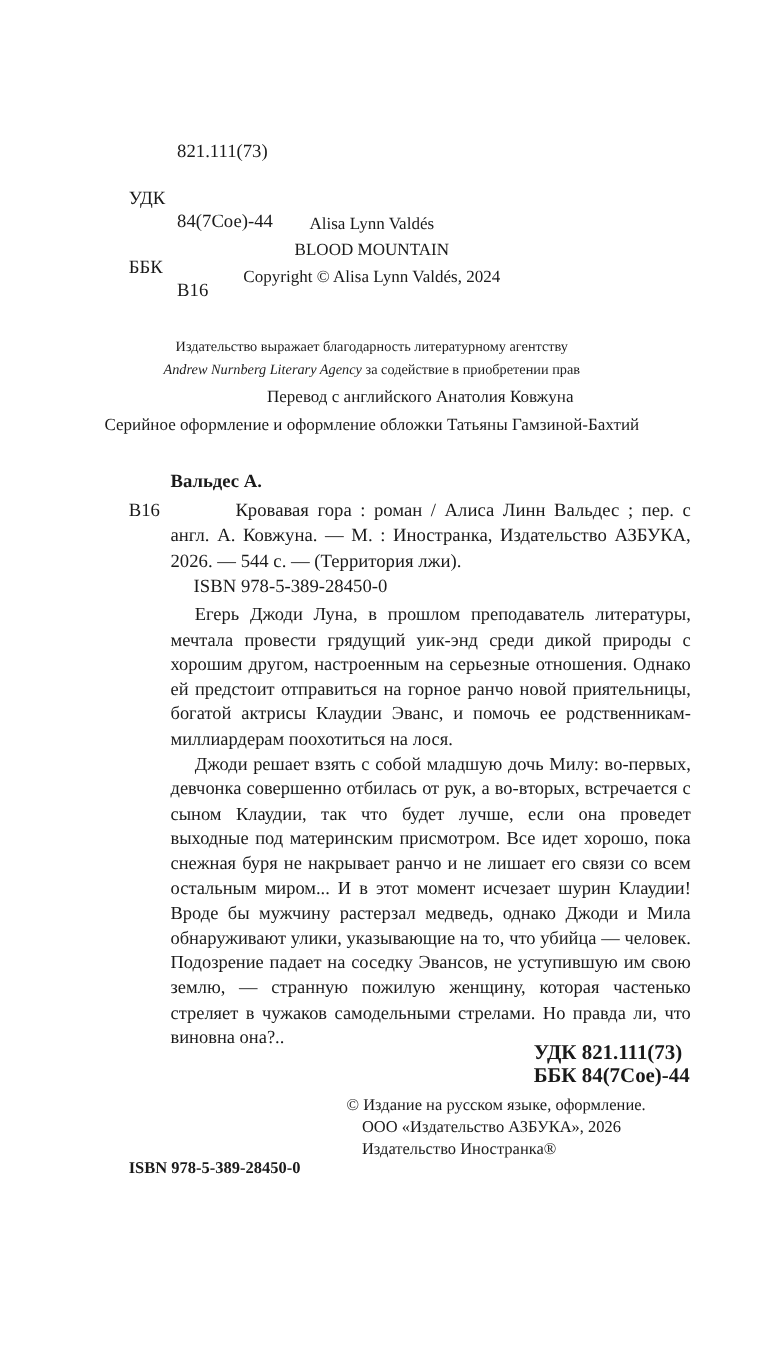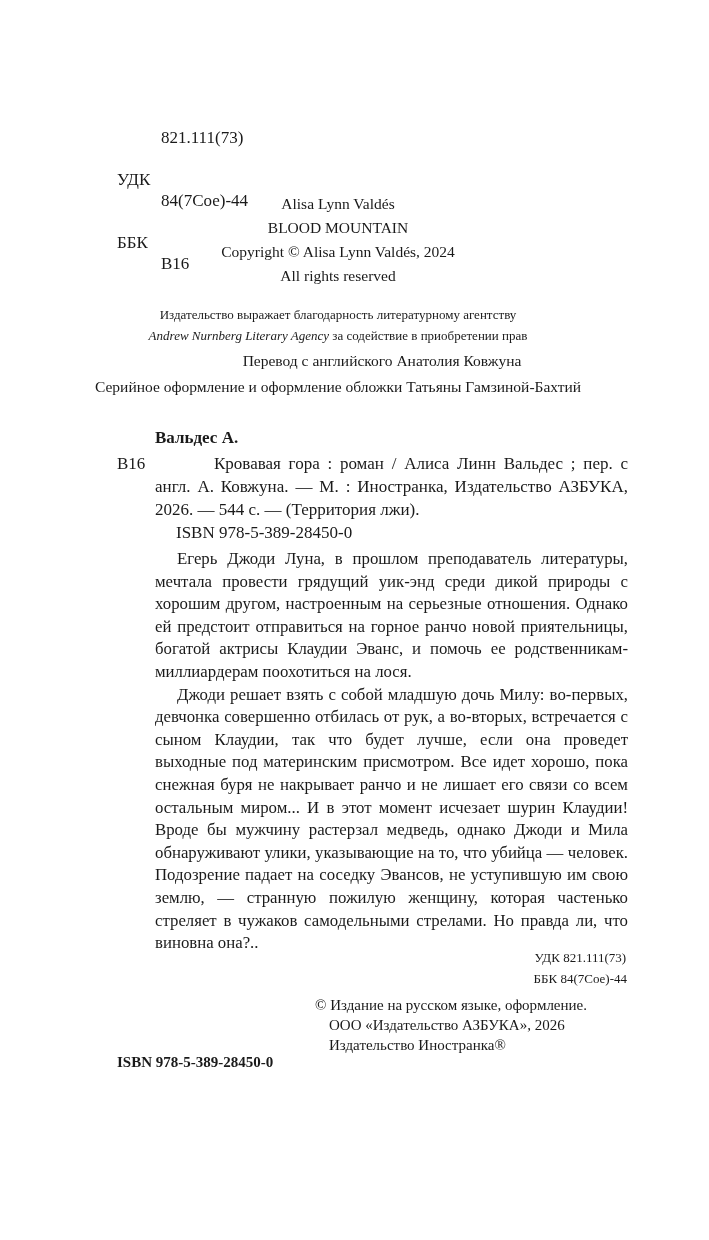--- a/index.html
+++ b/index.html
@@ -20,21 +20,21 @@
     .translator { top: 352px; padding-left: 44px; }
     .design { top: 378px; }
     .author-head { left: 155px; top: 428px; font-size: 17px; font-weight: bold; }
     .biblio { left: 117px; top: 452px; width: 511px; font-size: 17px; line-height: 23px; }
     .biblio .code { position: absolute; left: 0; top: 0; }
     .biblio .text { text-indent: 59px; padding-left: 38px; text-align: justify; }
     .biblio .isbn { padding-left: 59px; }
     .annot { left: 155px; top: 548px; width: 473px; font-size: 16.8px; line-height: 22.6px; text-align: justify; }
     .annot p { margin: 0; text-indent: 22px; }
     .annot p + p { margin-top: 0; }
-    .codes-right { right: 82px; top: 947px; text-align: center; font-size: 13px; font-weight: normal; line-height: 21px; }
+    .codes-right { right: 82px; top: 947px; text-align: left; font-size: 19px; font-weight: bold; line-height: 21px; }
     .copyrights { left: 315px; top: 995px; font-size: 15px; line-height: 20px; }
     .copyrights .cont { padding-left: 14px; }
     .isbn-bottom { left: 117px; top: 1054px; font-size: 15px; font-weight: bold; }
   </style>
 </head>
 <body>
 
 <div class="abs classif">
   <div class="row">
     <span class="lbl">УДК</span>
@@ -44,21 +44,20 @@
     <span class="lbl">ББК</span>
     <span>84(7Сое)-44</span>
   </div>
   <div class="indent">В16</div>
 </div>
 
 <div class="abs center-block orig">
   <div>Alisa Lynn Valdés</div>
   <div>BLOOD MOUNTAIN</div>
   <div>Copyright © Alisa Lynn Valdés, 2024</div>
-  <div>All rights reserved</div>
 </div>
 
 <div class="abs center-block thanks">
   <div>Издательство выражает благодарность литературному агентству</div>
   <div><i>Andrew Nurnberg Literary Agency</i><span> за содействие в приобретении прав</span></div>
 </div>
 
 <div class="abs center-block translator">Перевод с английского Анатолия Ковжуна</div>
 <div class="abs center-block design">Серийное оформление и оформление обложки Татьяны Гамзиной-Бахтий</div>
 

